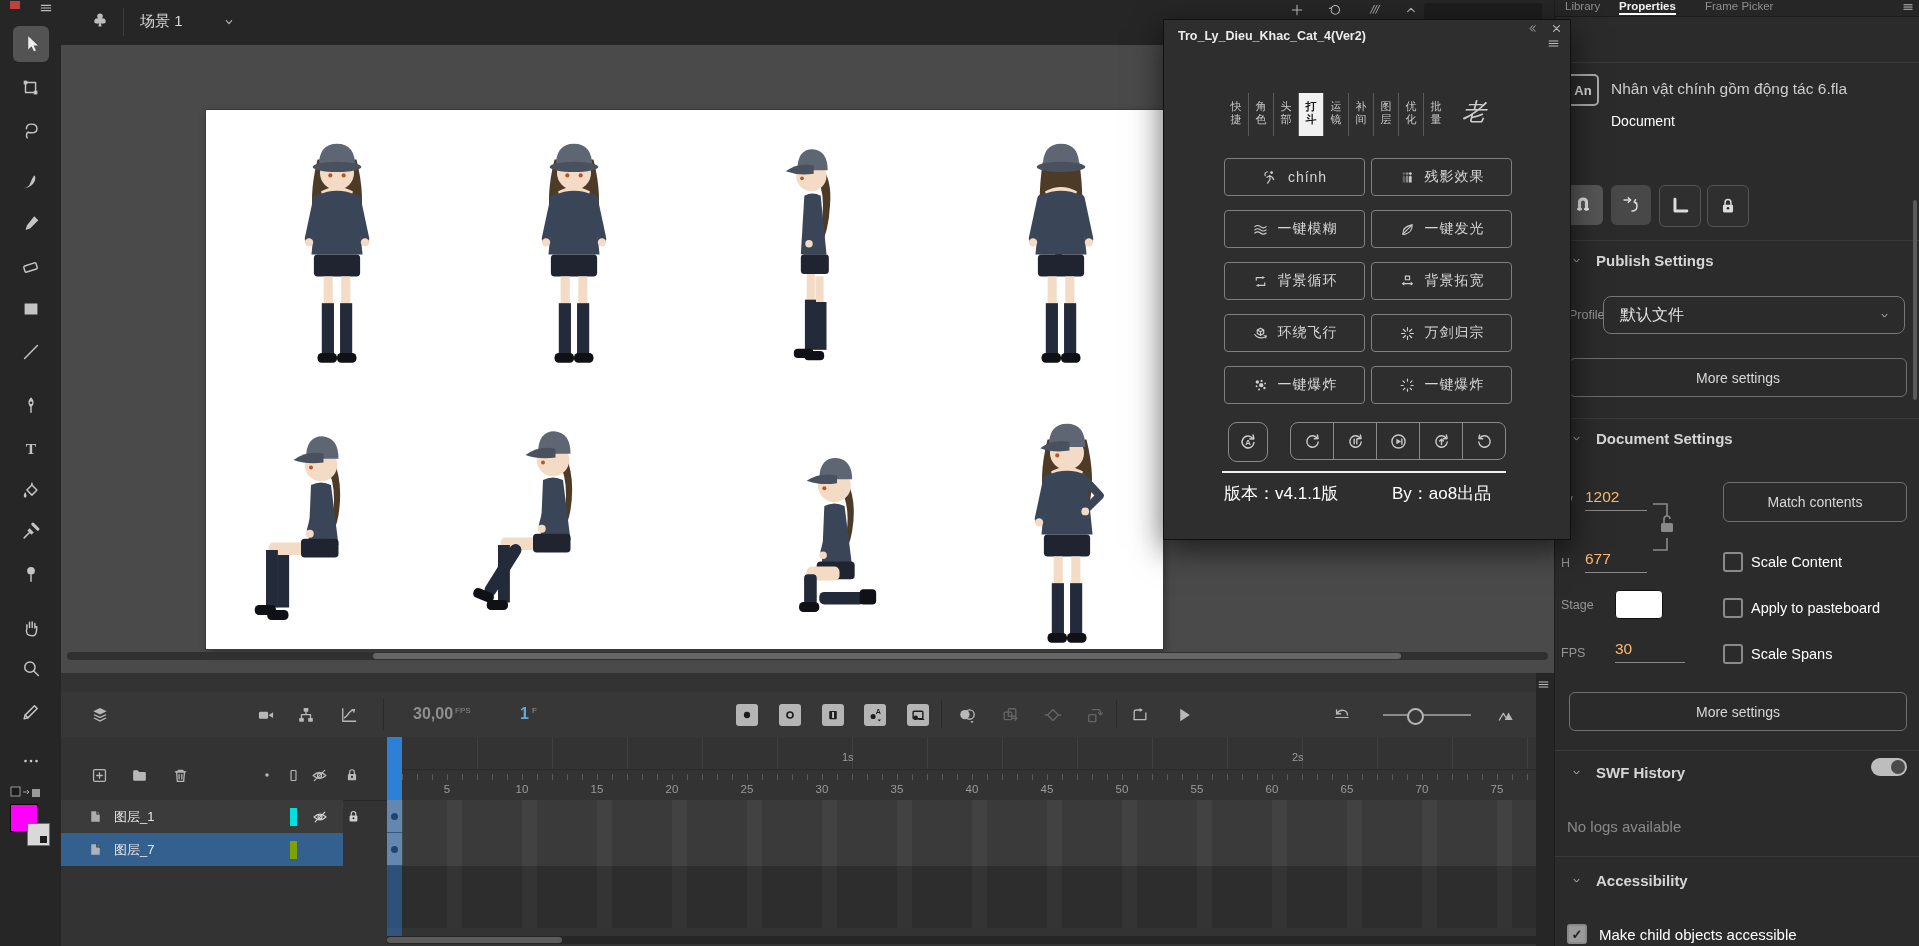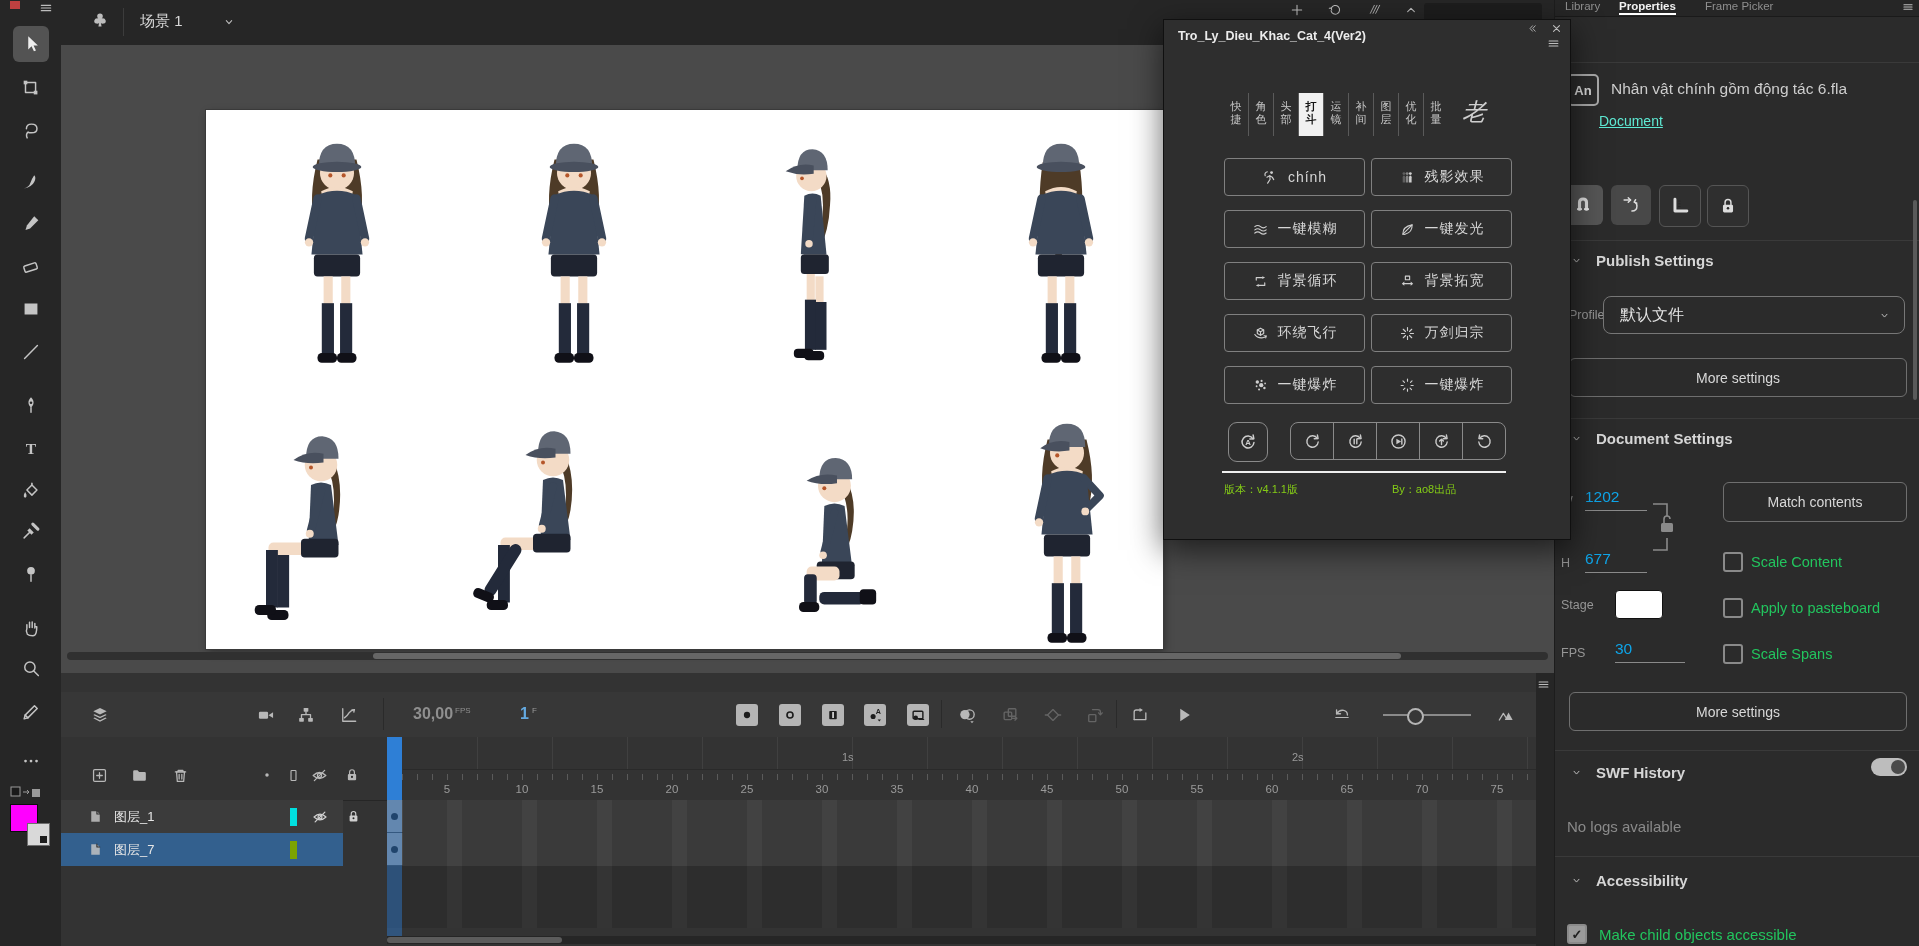--- a/index.html
+++ b/index.html
@@ -41,48 +41,48 @@
   #brand-tab{position:absolute;left:298px;top:76px;font-family:"DejaVu Serif",serif;font-style:italic;font-size:24px;color:#cfcfcf;}
   #plugin-grid{position:absolute;left:60px;top:138px;width:288px;display:grid;grid-template-columns:141px 141px;grid-column-gap:6px;grid-row-gap:14px;}
   .pbtn{height:36px;border:1px solid #808080;border-radius:4px;display:flex;align-items:center;justify-content:center;color:#d6d6d6;font-size:14px;letter-spacing:1px;background:transparent;}
   .pbtn .ico{margin-right:9px;color:#cfcfcf;}
   #rot-row{position:absolute;left:64px;top:402px;height:38px;}
   #rot-a{position:absolute;left:0;top:0;width:38px;height:38px;border:1px solid #8a8a8a;border-radius:9px;display:flex;align-items:center;justify-content:center;}
   #rot-group{position:absolute;left:62px;top:0;display:flex;border:1px solid #8a8a8a;border-radius:8px;overflow:hidden;}
   .rbtn{width:42px;height:36px;display:flex;align-items:center;justify-content:center;border-right:1px solid #8a8a8a;color:#c9c9c9;}
   .rbtn:last-child{border-right:none;}
   #plugin-sep{position:absolute;left:58px;top:451px;width:284px;height:2px;background:#efefef;}
-  .plugin-footer{position:absolute;top:462px;font-size:11px;color:#84cc16;}
+  .plugin-footer{position:absolute;top:462px;font-size:17px;color:#ffffff;}
 
   
   #props{position:absolute;left:1554px;top:0;width:365px;height:946px;background:#2b2b2b;border-left:1px solid #1d1d1d;}
   #props-tabs{position:absolute;left:0;top:0;width:365px;height:16px;background:#262626;border-bottom:1px solid #1a1a1a;}
   .prtab{position:absolute;top:0;font-size:11.5px;color:#8f8f8f;}
   .prtab.active{color:#f0f0f0;font-weight:bold;border-bottom:2px solid #fff;padding-bottom:1px;}
   #subtabs{position:absolute;left:0;top:16px;width:365px;height:46px;}
   .stab{position:absolute;top:13px;font-size:15px;color:#9a9a9a;}
   .stab.active{top:6px;background:#505050;color:#f2f2f2;border-radius:5px;padding:7px 14px;}
   .hr{position:absolute;left:0;width:365px;height:1px;background:#3a3a3a;}
   #an-badge{position:absolute;left:12px;top:74px;width:28px;height:28px;border:2px solid #a8a8a8;border-radius:5px;
             display:flex;align-items:center;justify-content:center;font-size:13px;font-weight:bold;color:#d8d8d8;}
   #file-name{position:absolute;left:56px;top:80px;font-size:15.5px;color:#cdcdcd;}
-  #doc-label{position:absolute;left:44px;top:113px;font-size:14px;color:#5eead4;text-decoration:underline;}
+  #doc-label{position:absolute;left:56px;top:113px;font-size:14px;color:#ffffff;}
   .pr-iconbtn{position:absolute;top:185px;width:40px;height:40px;border-radius:6px;display:flex;align-items:center;justify-content:center;color:#dcdcdc;}
   .sect-head{position:absolute;left:14px;font-size:15px;font-weight:bold;color:#d6d6d6;display:flex;align-items:center;}
   .sect-head .ico{margin-right:12px;color:#bdbdbd;}
   .field-label{position:absolute;font-size:12.5px;color:#969696;}
-  .uval{position:absolute;font-size:15.5px;color:#0ea5e9;border-bottom:1px solid #8a8a8a;padding-bottom:4px;}
+  .uval{position:absolute;font-size:15.5px;color:#fdba74;border-bottom:1px solid #8a8a8a;padding-bottom:4px;}
   .btn-outline{position:absolute;border:1px solid #6f6f6f;border-radius:6px;display:flex;align-items:center;justify-content:center;
                color:#d8d8d8;font-size:14px;background:transparent;}
   #profile-select{position:absolute;left:48px;top:296px;width:302px;height:38px;border:1px solid #777;border-radius:8px;
                   display:flex;align-items:center;color:#e2e2e2;font-size:16px;padding-left:16px;box-sizing:border-box;}
   #profile-select .ico{position:absolute;right:12px;}
   .cb{position:absolute;width:16px;height:16px;border:2px solid #8a8a8a;border-radius:3px;}
   .cb.checked{background:#9a9a9a;color:#1f1f1f;font-size:13px;font-weight:bold;display:flex;align-items:center;justify-content:center;}
-  .cb-label{position:absolute;font-size:14.5px;color:#22c55e;}
+  .cb-label{position:absolute;font-size:14.5px;color:#ffffff;}
   #stage-swatch{position:absolute;left:60px;top:590px;width:46px;height:27px;background:#fff;border-radius:4px;border:1px solid #111;}
   #acc-toggle{position:absolute;left:316px;top:758px;width:36px;height:18px;background:#bdbdbd;border-radius:9px;}
   #acc-toggle:after{content:"";position:absolute;right:2px;top:2px;width:14px;height:14px;border-radius:50%;background:#4a4a4a;}
   #props-scroll{position:absolute;left:358px;top:200px;width:4px;height:200px;background:#5a5a5a;border-radius:2px;}
 
   
   #timeline{position:absolute;left:61px;top:673px;width:1475px;height:273px;background:#333;}
   #tl-gap{position:absolute;left:1536px;top:673px;width:18px;height:273px;background:#262626;}
   #tl-tabs{position:absolute;left:0;top:0;width:1475px;height:19px;background:#2a2a2a;border-bottom:1px solid #1e1e1e;}
   .tltab{position:absolute;top:0;height:19px;line-height:19px;padding:0 12px;font-size:11.5px;color:#8f8f8f;}

